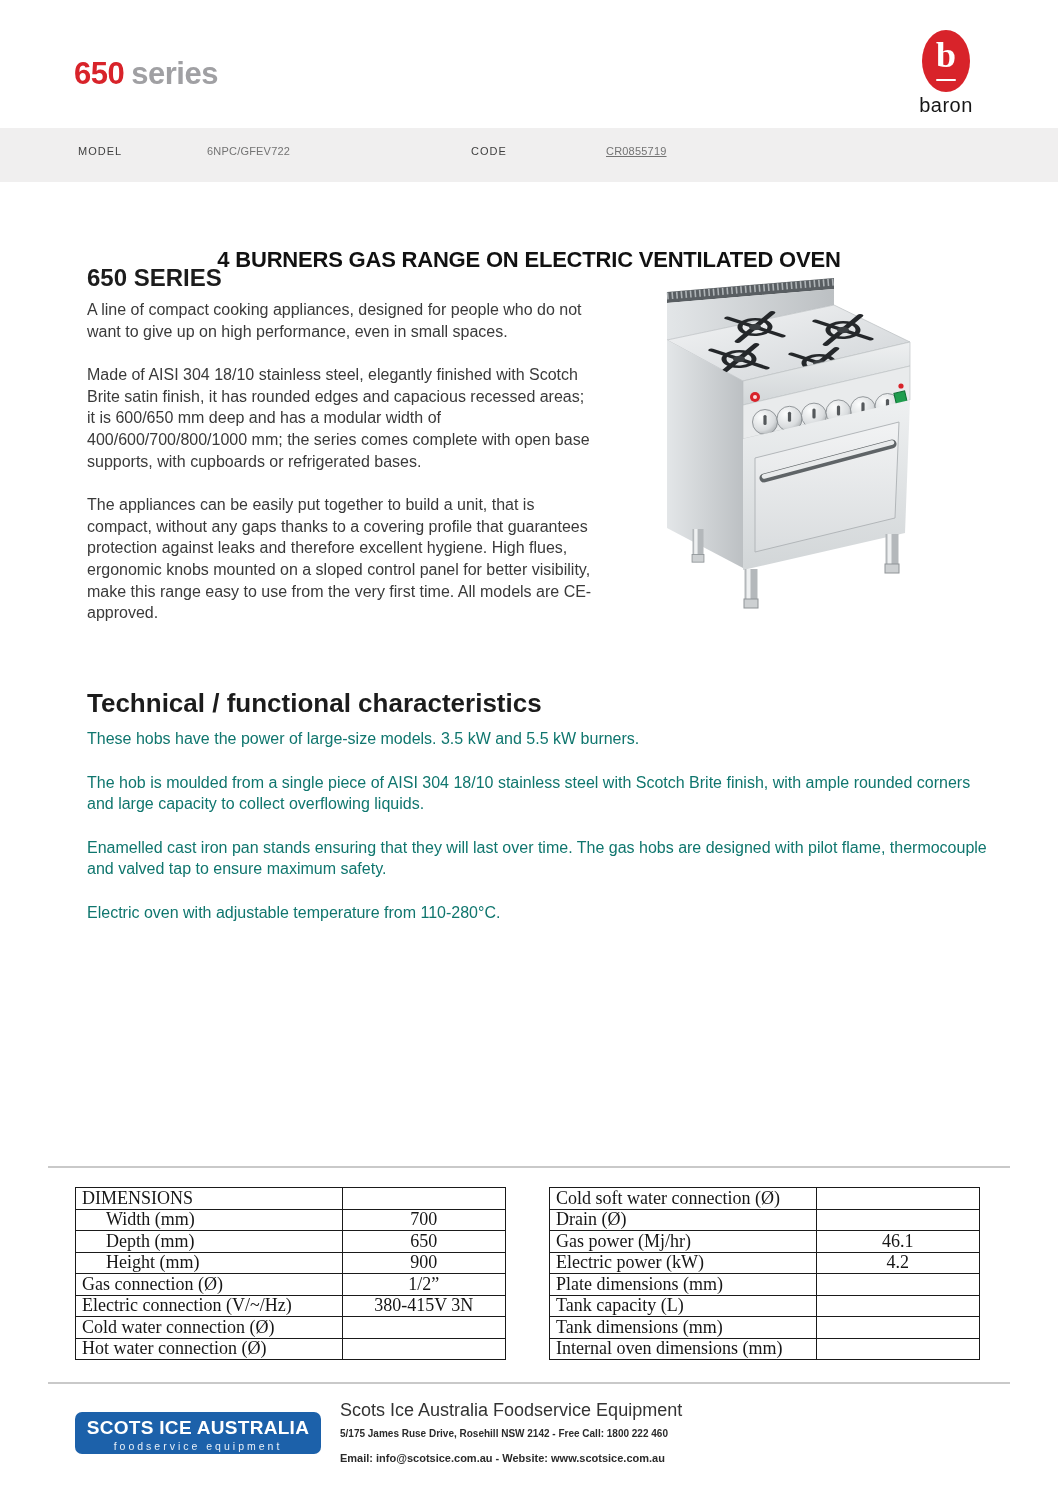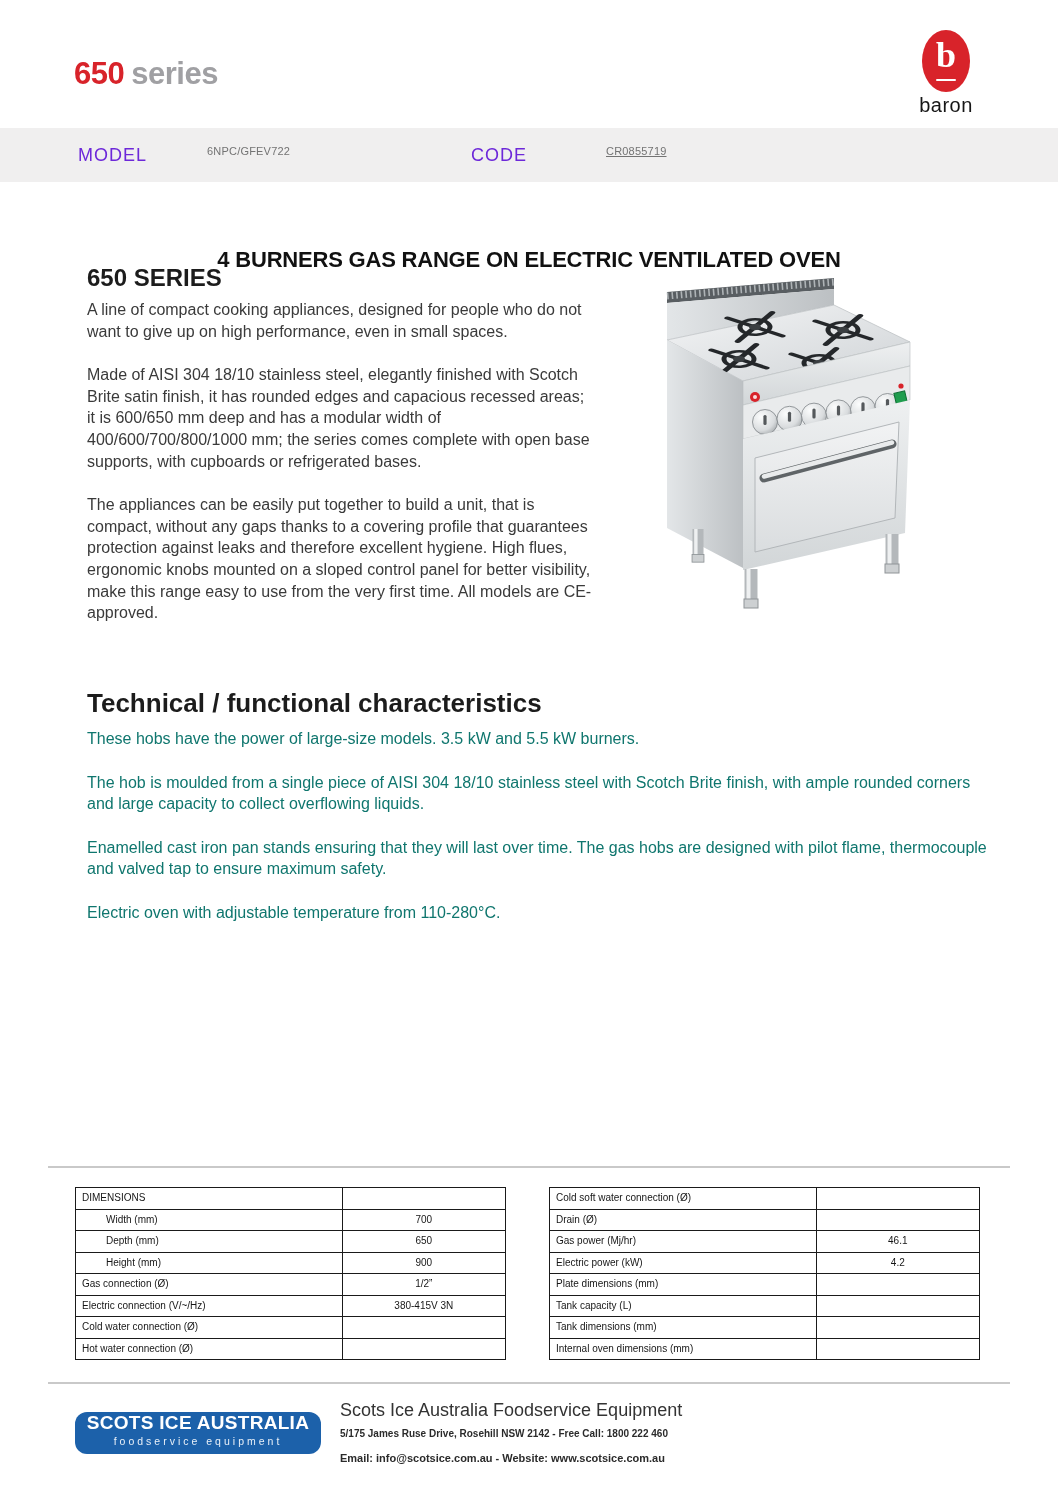--- a/index.html
+++ b/index.html
@@ -13,21 +13,21 @@
   .series-word { color:#98989c; font-weight:bold; opacity:.92; margin-left:7px; }
 
   .brand { position:absolute; left:901px; top:30px; width:90px; text-align:center; }
   .brand-oval { position:relative; width:48px; height:62px; margin:0 auto; background:#d8232a; border-radius:50%; }
   .brand-b { position:absolute; left:0; right:0; top:7px; color:#ffffff; font-size:36px; font-weight:bold; line-height:1; font-family:"Liberation Serif","DejaVu Serif",serif; }
   .brand-underline { position:absolute; left:14px; right:14px; bottom:11px; height:2.5px; background:#ffffff; border-radius:2px; }
   .brand-name { margin-top:2px; font-size:20px; color:#161616; letter-spacing:0.5px; }
 
   
   .model-bar { position:absolute; left:0; top:128px; width:1058px; height:54px; background:#f0efef; }
-  .model-bar .lbl { position:absolute; top:17px; font-size:18px; color:#6d28d9; letter-spacing:1px; }
+  .model-bar .lbl { position:absolute; top:17px; font-size:11px; color:#404040; letter-spacing:1px; }
   .model-bar .val { position:absolute; top:17px; font-size:11px; color:#737373; letter-spacing:0.2px; }
   .lbl-model { left:78px; } .val-model { left:207px; }
   .lbl-code  { left:471px; } .val-code  { left:606px;text-decoration:underline; }
 
   
   .product-title { position:absolute; left:0; top:205px; width:1058px; text-align:center;
     font-size:22px; font-weight:bold; color:#111111; letter-spacing:-0.2px;margin-top:42px; }
 
   
   .series-heading { position:absolute; left:87px; top:264px; font-size:24px; font-weight:bold; color:#1c1c1c; }
@@ -44,29 +44,29 @@
 
   
   .rule { position:absolute; left:48px; width:962px; height:2px; background:#c9c9c9; }
   .rule-1 { top:1166px; }
   .rule-2 { top:1382px; }
 
   
   table.spec { position:absolute; top:1187px; border-collapse:collapse; table-layout:fixed; }
   table.spec-left  { left:75px;  width:431px; }
   table.spec-right { left:549px; width:431px; }
-  table.spec td { border:1px solid #1a1a1a; height:21.5px; font-size:10px; color:#161616;
-    padding:0 6px; line-height:1.05; vertical-align:middle; white-space:nowrap; overflow:hidden; }
+  table.spec td { border:1px solid #1a1a1a; height:21.5px; font-size:18px; color:#161616;
+    padding:0 6px; line-height:1.05; vertical-align:middle; white-space:nowrap; overflow:hidden;font-family:Liberation Serif, serif; }
   table.spec td.label { width:62%; }
   table.spec td.value { width:38%; text-align:center; }
   table.spec tr.indent td.label { padding-left:30px; }
 
   
   .footer-logo { position:absolute; left:75px; top:1412px; width:246px; height:42px; background:#1c61aa;
-    border-radius:12px; color:#ffffff; text-align:center; }
+    border-radius:7px; color:#ffffff; text-align:center; padding-top:5px; }
   .footer-logo-line1 { font-size:19px; font-weight:bold; letter-spacing:0.3px; }
   .footer-logo-line2 { font-size:10.5px; letter-spacing:3px; margin-top:1px; color:#e9f0f8; }
   .footer-company { position:absolute; left:340px; top:1400px; font-size:18px; color:#333333; }
   .footer-address { position:absolute; left:340px; top:1428px; font-size:10px; font-weight:bold; color:#2b2b2b; }
   .footer-contact { position:absolute; left:340px; top:1452px; font-size:11px; font-weight:bold; color:#2b2b2b; }
 </style>
 </head>
 <body>
 
 <div class="page">

